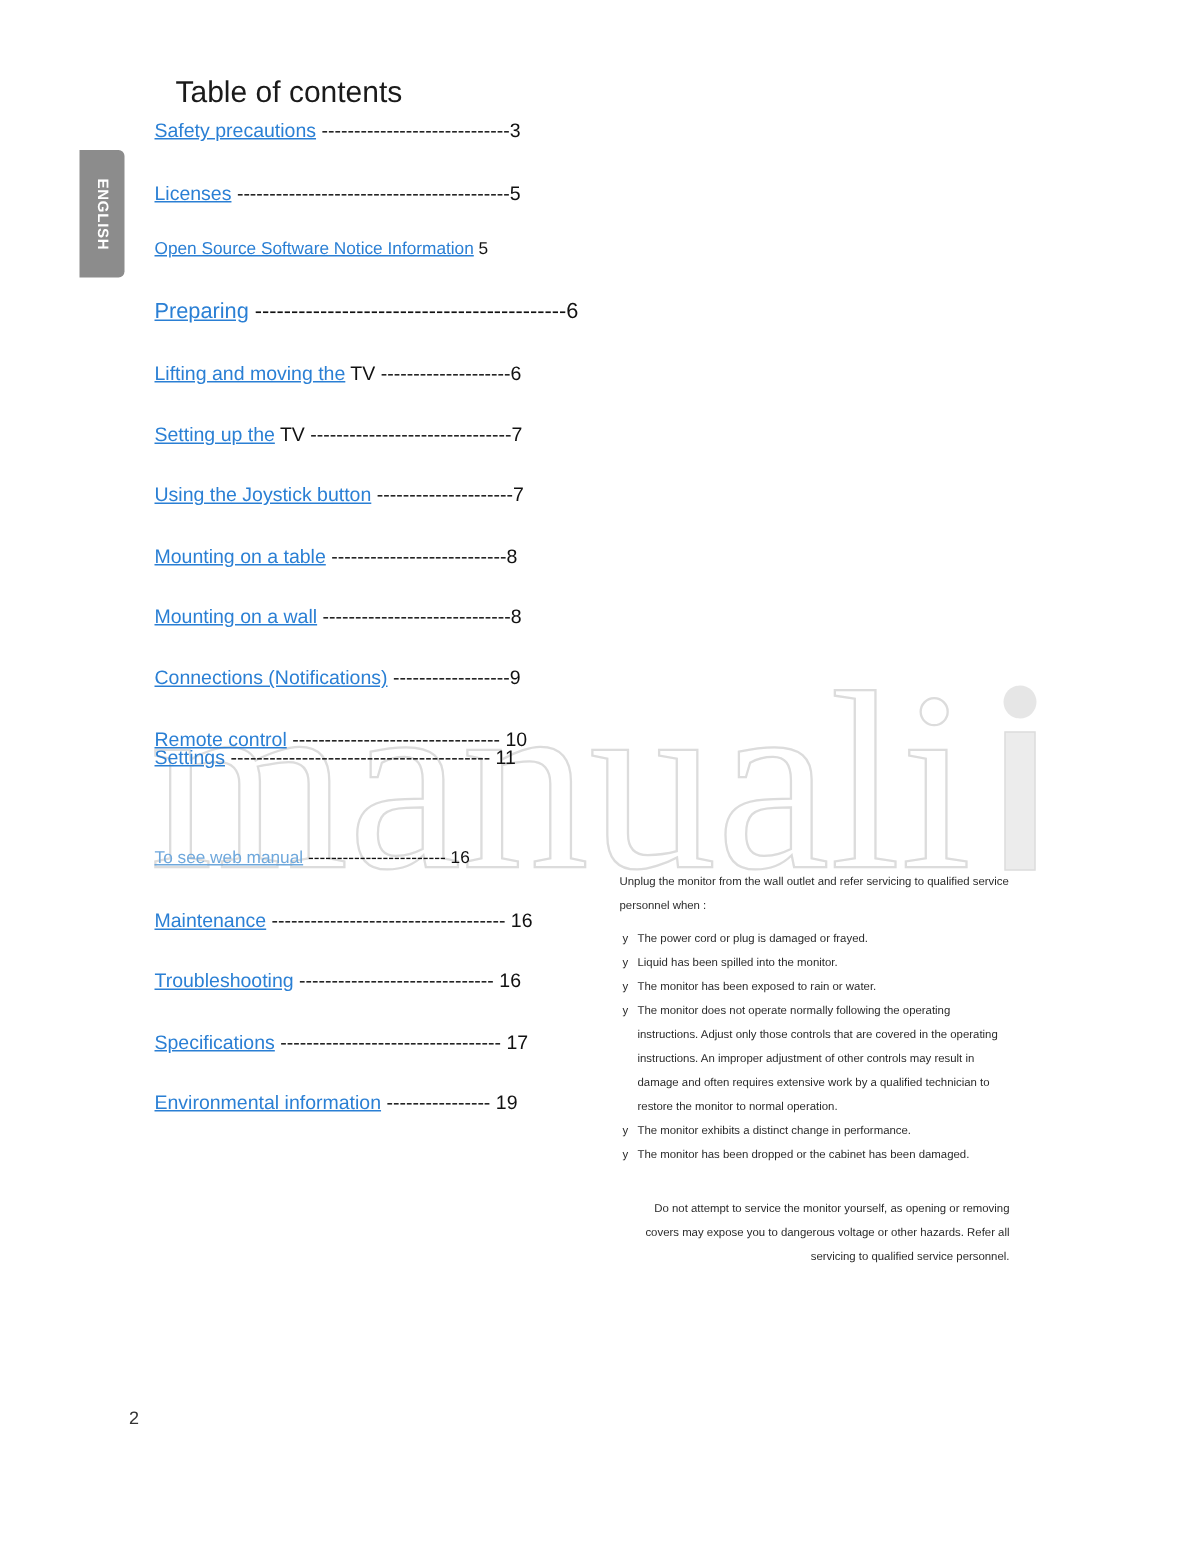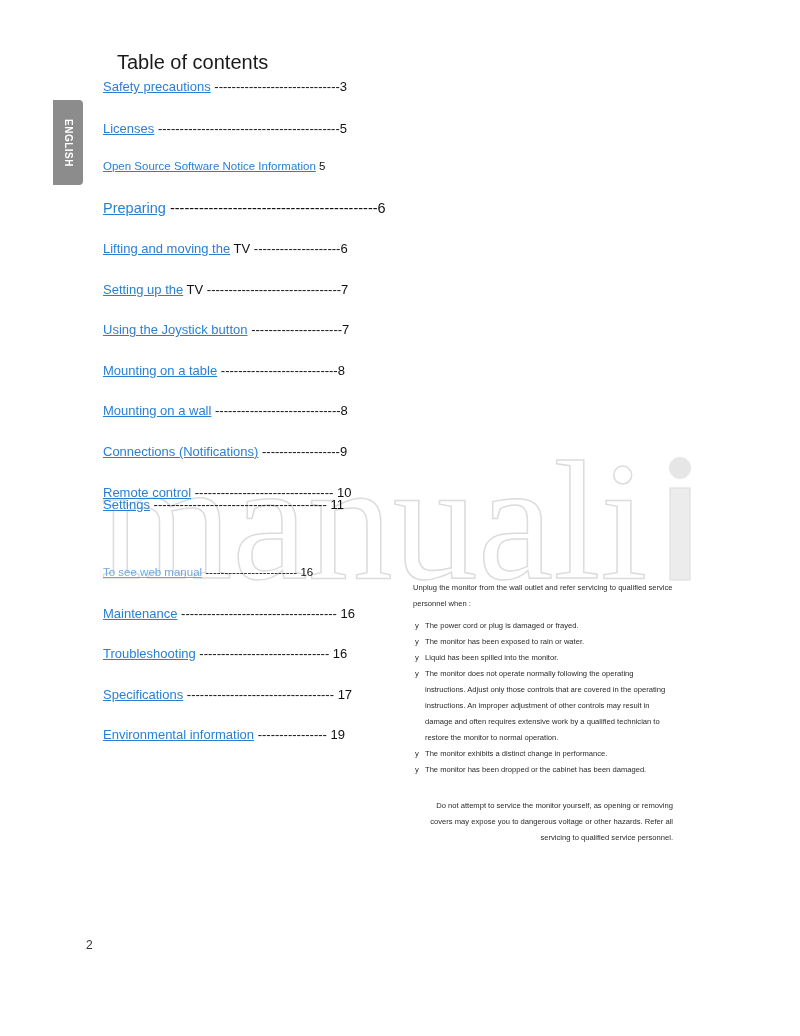--- a/index.html
+++ b/index.html
@@ -169,22 +169,22 @@
   <a>Specifications</a><span></span><span> ---------------------------------- </span><span>17</span>
 </div>
 <div class="toc-row" style="top:727px">
   <a>Environmental information</a><span></span><span> ---------------- </span><span>19</span>
 </div>
 
 <div class="service-block">
   <p class="intro">Unplug the monitor from the wall outlet and refer servicing to qualified service personnel when :</p>
   <ul>
     <li><span class="bullet">y</span><span>The power cord or plug is damaged or frayed.</span></li>
+    <li><span class="bullet">y</span><span>Liquid has been spilled into the monitor.</span></li>
     <li><span class="bullet">y</span><span>The monitor has been exposed to rain or water.</span></li>
-    <li><span class="bullet">y</span><span>Liquid has been spilled into the monitor.</span></li>
     <li><span class="bullet">y</span><span>The monitor does not operate normally following the operating instructions. Adjust only those controls that are covered in the operating instructions. An improper adjustment of other controls may result in damage and often requires extensive work by a qualified technician to restore the monitor to normal operation.</span></li>
     <li><span class="bullet">y</span><span>The monitor exhibits a distinct change in performance.</span></li>
     <li><span class="bullet">y</span><span>The monitor has been dropped or the cabinet has been damaged.</span></li>
   </ul>
   <p class="closing">Do not attempt to service the monitor yourself, as opening or removing covers may expose you to dangerous voltage or other hazards. Refer all servicing to qualified service personnel.</p>
 </div>
 
 <div class="page-number">2</div>
 
 </body></html>

